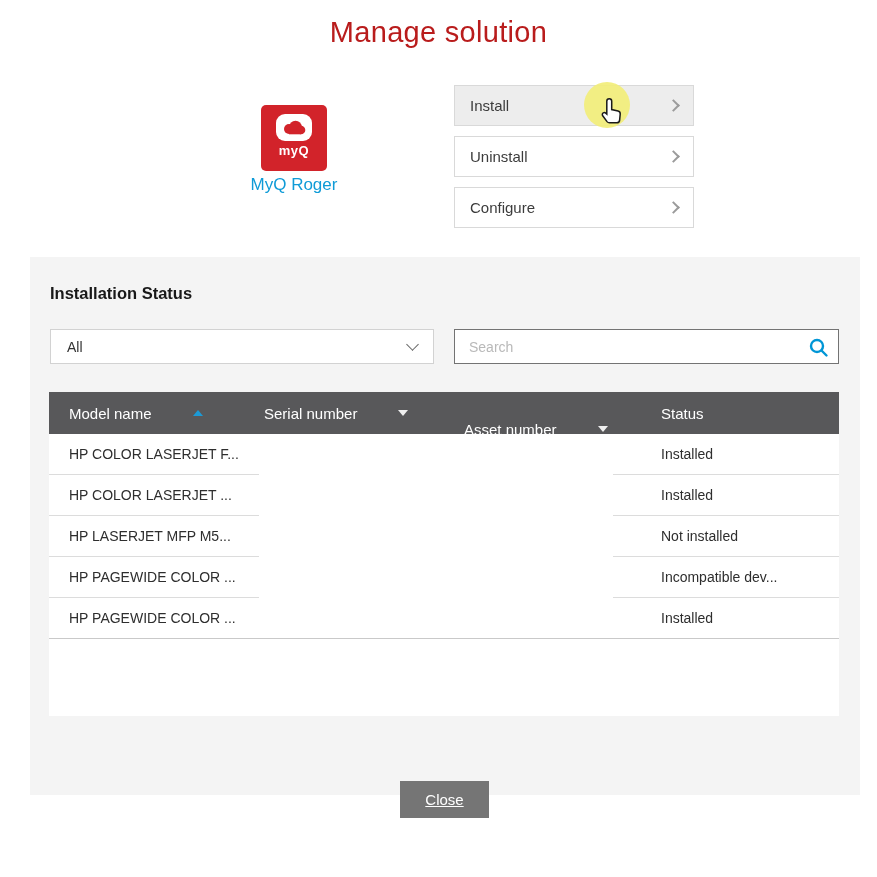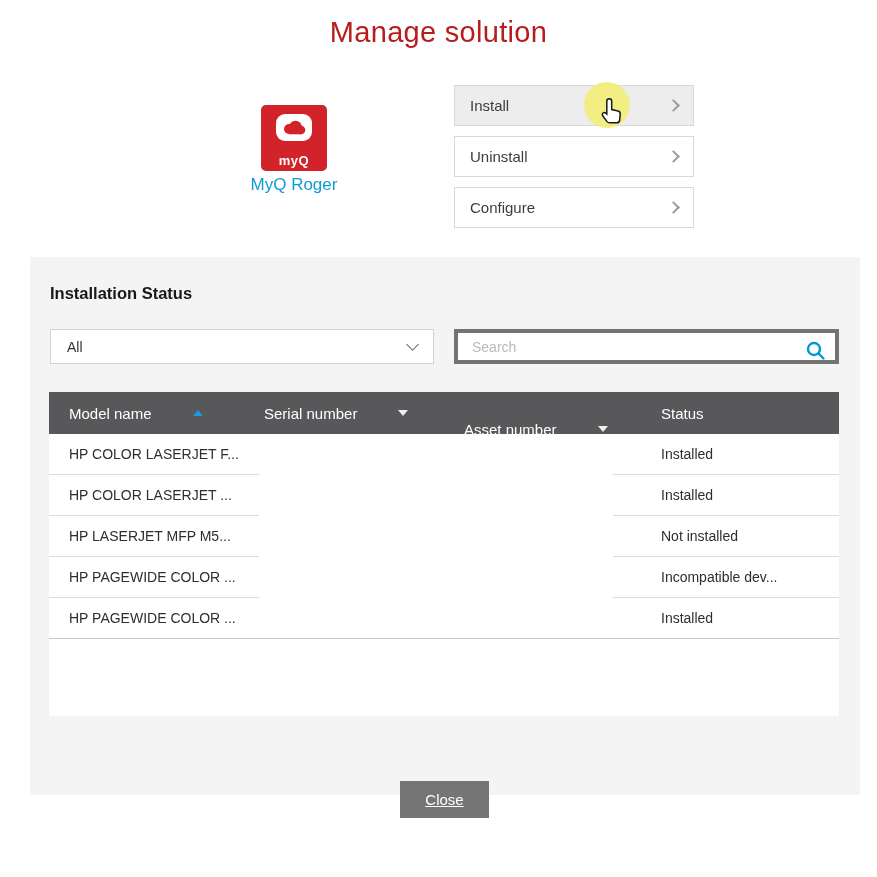--- a/index.html
+++ b/index.html
@@ -17,21 +17,21 @@
   .logo-tile {
     position:absolute; left:261px; top:105px; width:66px; height:66px;
     background:#d2232a; border-radius:5px;
     display:flex; flex-direction:column; align-items:center;
   }
   .cloud-box {
     margin-top:9px; width:36px; height:27px; background:#ffffff;
     border-radius:9px; display:flex; align-items:center; justify-content:center;
   }
   .logo-word {
-    margin-top:12px; color:#ffffff; font-weight:700; font-size:13px; letter-spacing:0.5px;
+    margin-top:2px; color:#ffffff; font-weight:700; font-size:13px; letter-spacing:0.5px;
   }
   .solution-name {
     position:absolute; left:224px; top:175px; width:140px; text-align:center;
     color:#0f9bd7; font-size:17px; font-weight:400;
   }
   
   .action {
     position:absolute; left:454px; width:240px; height:41px;
     background:#ffffff; border:1px solid #d9d9d9; cursor:pointer;
     font-family:"Liberation Sans", sans-serif; font-size:15px; color:#3c3c3c;
@@ -64,21 +64,21 @@
     background:#ffffff; border:1px solid #d2d2d2; cursor:pointer;
     display:flex; align-items:center; padding:16px 16px; font-size:14px; color:#333333;
     justify-content:space-between;
   }
   .chev-down {
     width:9px; height:9px; border-right:1.5px solid #666666; border-bottom:1.5px solid #666666;
     transform:rotate(45deg); margin-top:-4px;
   }
   .search-box {
     position:absolute; left:424px; top:72px; width:385px; height:35px;
-    background:#ffffff; border:4px solid #737373;
+    background:#ffffff; border:1px solid #737373;
   }
   .search-box input {
     width:100%; height:100%; border:none; outline:none; background:transparent;
     font-family:"Liberation Sans", sans-serif; font-size:14px; color:#333333;
     padding:0 40px 0 14px;
   }
   .search-box input::placeholder { color:#b9b9b9; }
   .search-icon { position:absolute; right:9px; top:7px; }
   
   .table {

